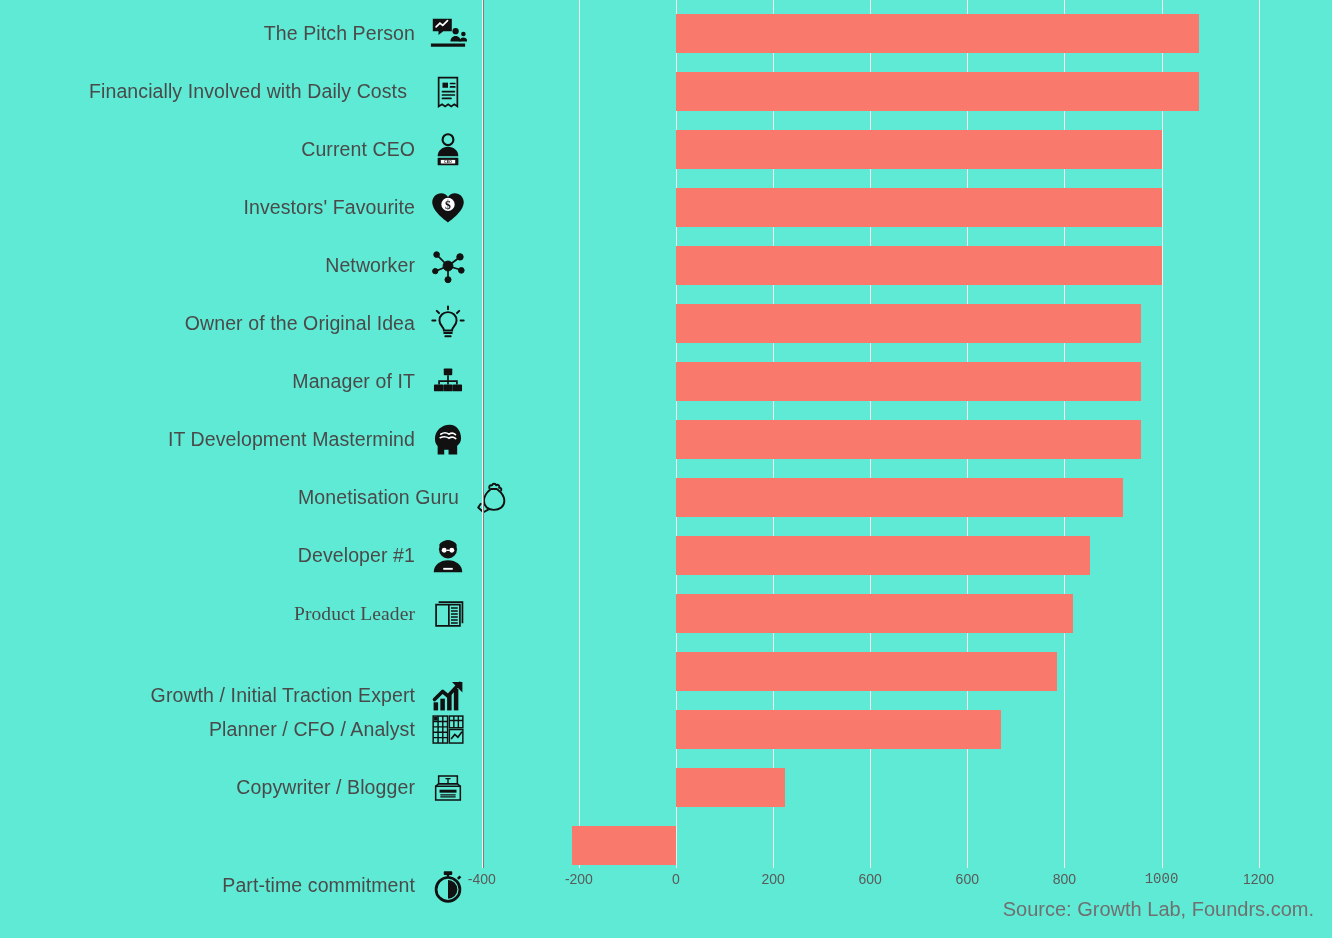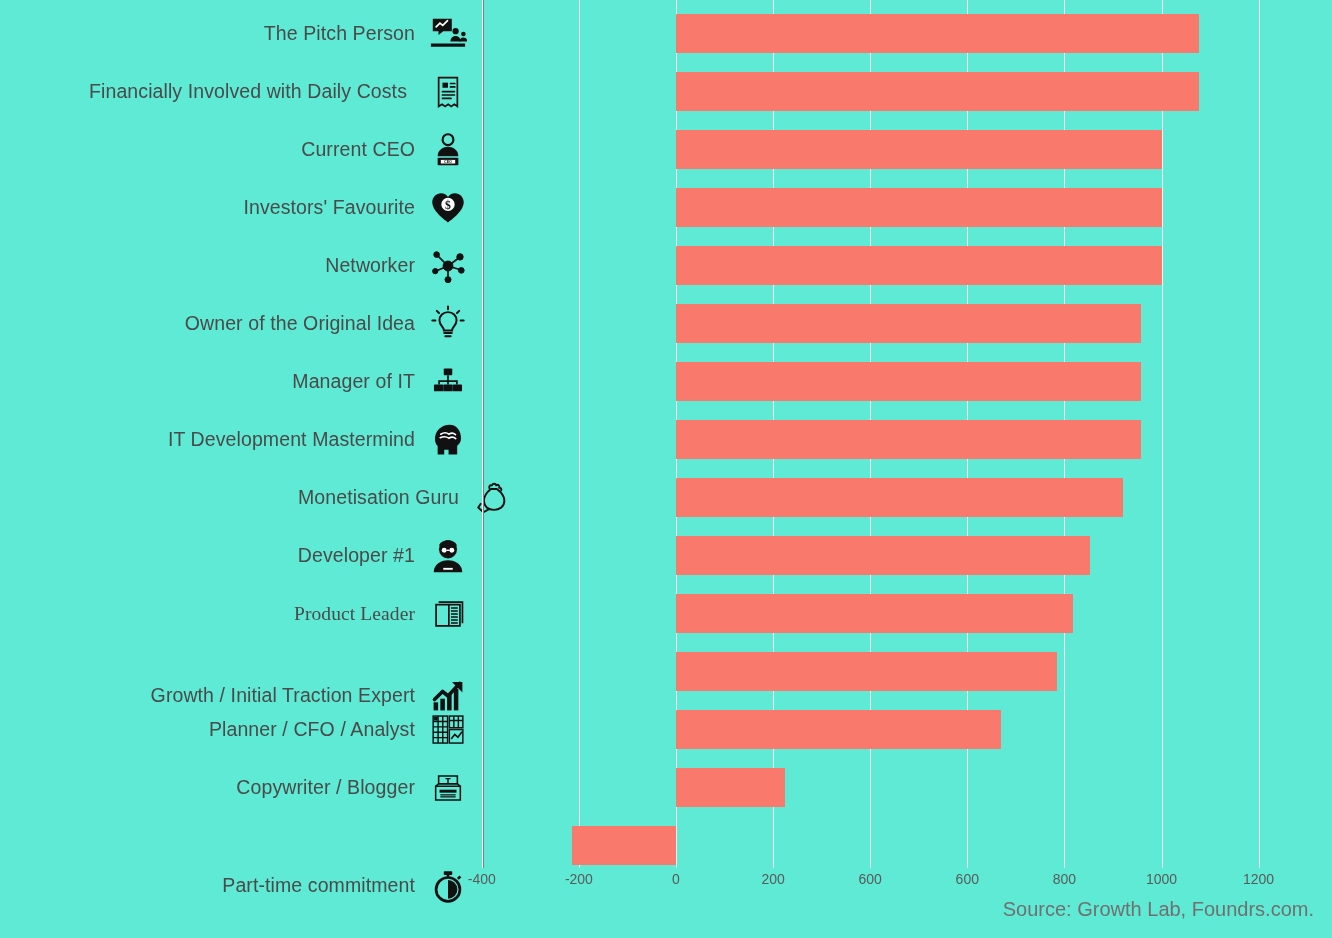--- a/index.html
+++ b/index.html
@@ -334,19 +334,19 @@
     </div>
 
   <div class="xticks">
       <div class="xtick" style="left: -4.2px;">-400</div>
       <div class="xtick" style="left: 92.9px;">-200</div>
       <div class="xtick" style="left: 190px;">0</div>
       <div class="xtick" style="left: 287.1px;">200</div>
       <div class="xtick" style="left: 384.2px;">600</div>
       <div class="xtick" style="left: 481.3px;">600</div>
       <div class="xtick" style="left: 578.4px;">800</div>
-      <div class="xtick" style="left: 675.5px;">1000</div>
+      <div class="xtick" style="left: 675.5px; font-family: Liberation Mono, monospace;">1000</div>
       <div class="xtick" style="left: 772.6px;">1200</div>
     </div>
 
   <div class="source-note">Source: Growth Lab, Foundrs.com.</div>
 
 </div>
 
 </body></html>

